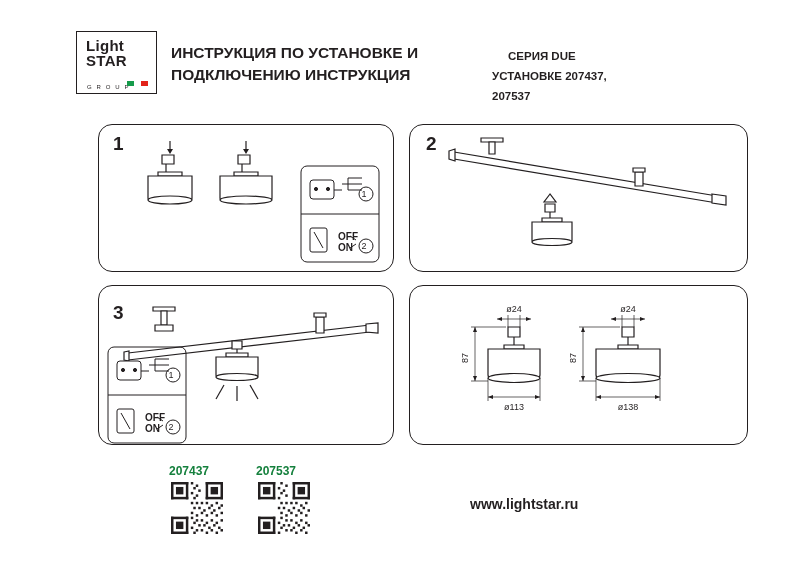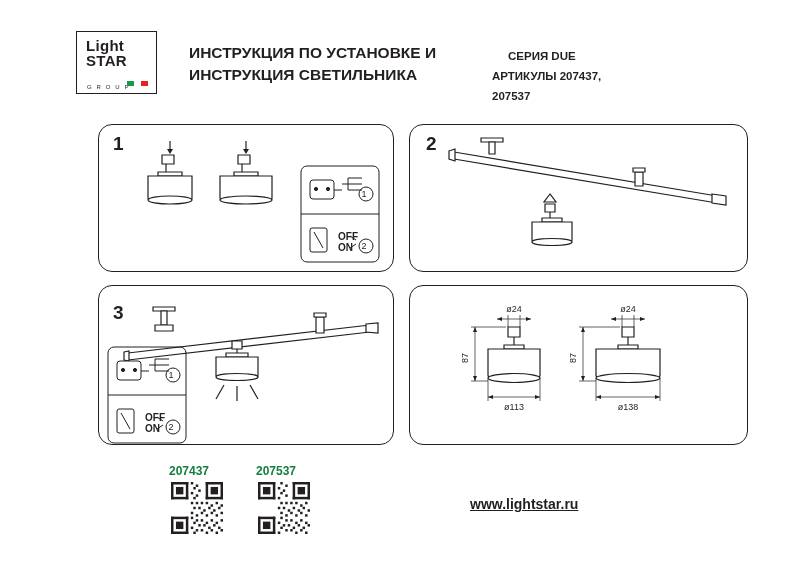--- a/index.html
+++ b/index.html
@@ -58,21 +58,21 @@
     height: 5px;
     display: flex;
   }
   .logo-flag i { display:block; height: 100%; width: 33.34%; }
   .fg { background: #159b4b; }
   .fw { background: #ffffff; }
   .fr { background: #e2231a; }
 
   .title {
     position: absolute;
-    left: 189px;
+    left: 171px;
     top: 42px;
     width: 300px;
     font-weight: bold;
     font-size: 15.5px;
     line-height: 22px;
     color: #231f20;
   }
   .series {
     position: absolute;
     left: 492px;
@@ -128,21 +128,20 @@
   #qr-1 { left: 171px; top: 482px; }
   #qr-2 { left: 258px; top: 482px; }
 
   .site {
     position: absolute;
     left: 470px;
     top: 496px;
     font-weight: bold;
     font-size: 14px;
     color: #231f20;
-    text-decoration: underline;
   }
 
   svg { display: block; }
   .lbl {
     font-family: "Liberation Sans", sans-serif;
     font-size: 9px;
     fill: #231f20;
   }
   .lbl-b {
     font-family: "Liberation Sans", sans-serif;
@@ -164,26 +163,26 @@
     <div class="logo-group">G R O U P</div>
     <div class="logo-flag">
       <i class="fg"></i>
         <i class="fw"></i>
         <i class="fr"></i>
     </div>
   </div>
 
   <div class="title">
     <span>ИНСТРУКЦИЯ ПО УСТАНОВКЕ И</span><br>
-    <span>ИНСТРУКЦИЯ СВЕТИЛЬНИКА</span>
+    <span>ПОДКЛЮЧЕНИЮ ИНСТРУКЦИЯ</span>
   </div>
 
   <div class="series">
     <span class="ser-line ser-1">СЕРИЯ DUE</span>
-    <span class="ser-line">АРТИКУЛЫ 207437,</span>
+    <span class="ser-line">УСТАНОВКЕ 207437,</span>
     <span class="ser-line">207537</span>
   </div>
 
   <div class="panel" id="panel-1"></div>
   <div class="step-num" id="num-1">1</div>
 
   <svg style="position:absolute; left:98px; top:124px;" width="296" height="148" viewBox="0 0 296 148">
     <g fill="none" stroke="#231f20" stroke-width="1.2">
 
       <path d="M64 31 h12 v9 h-12 z" fill="#ffffff"></path>

